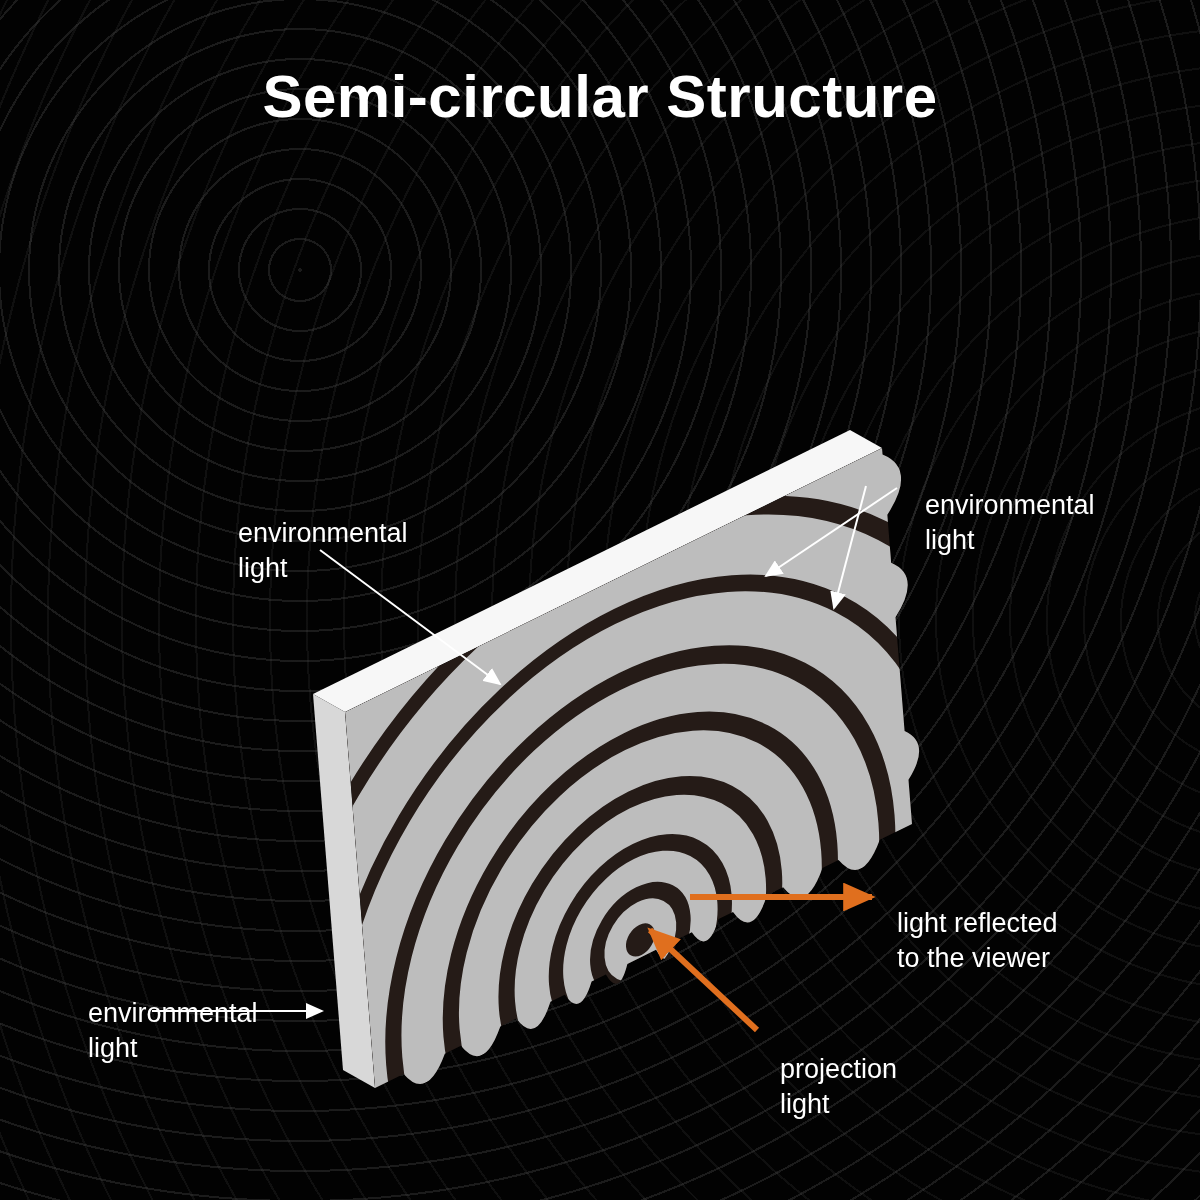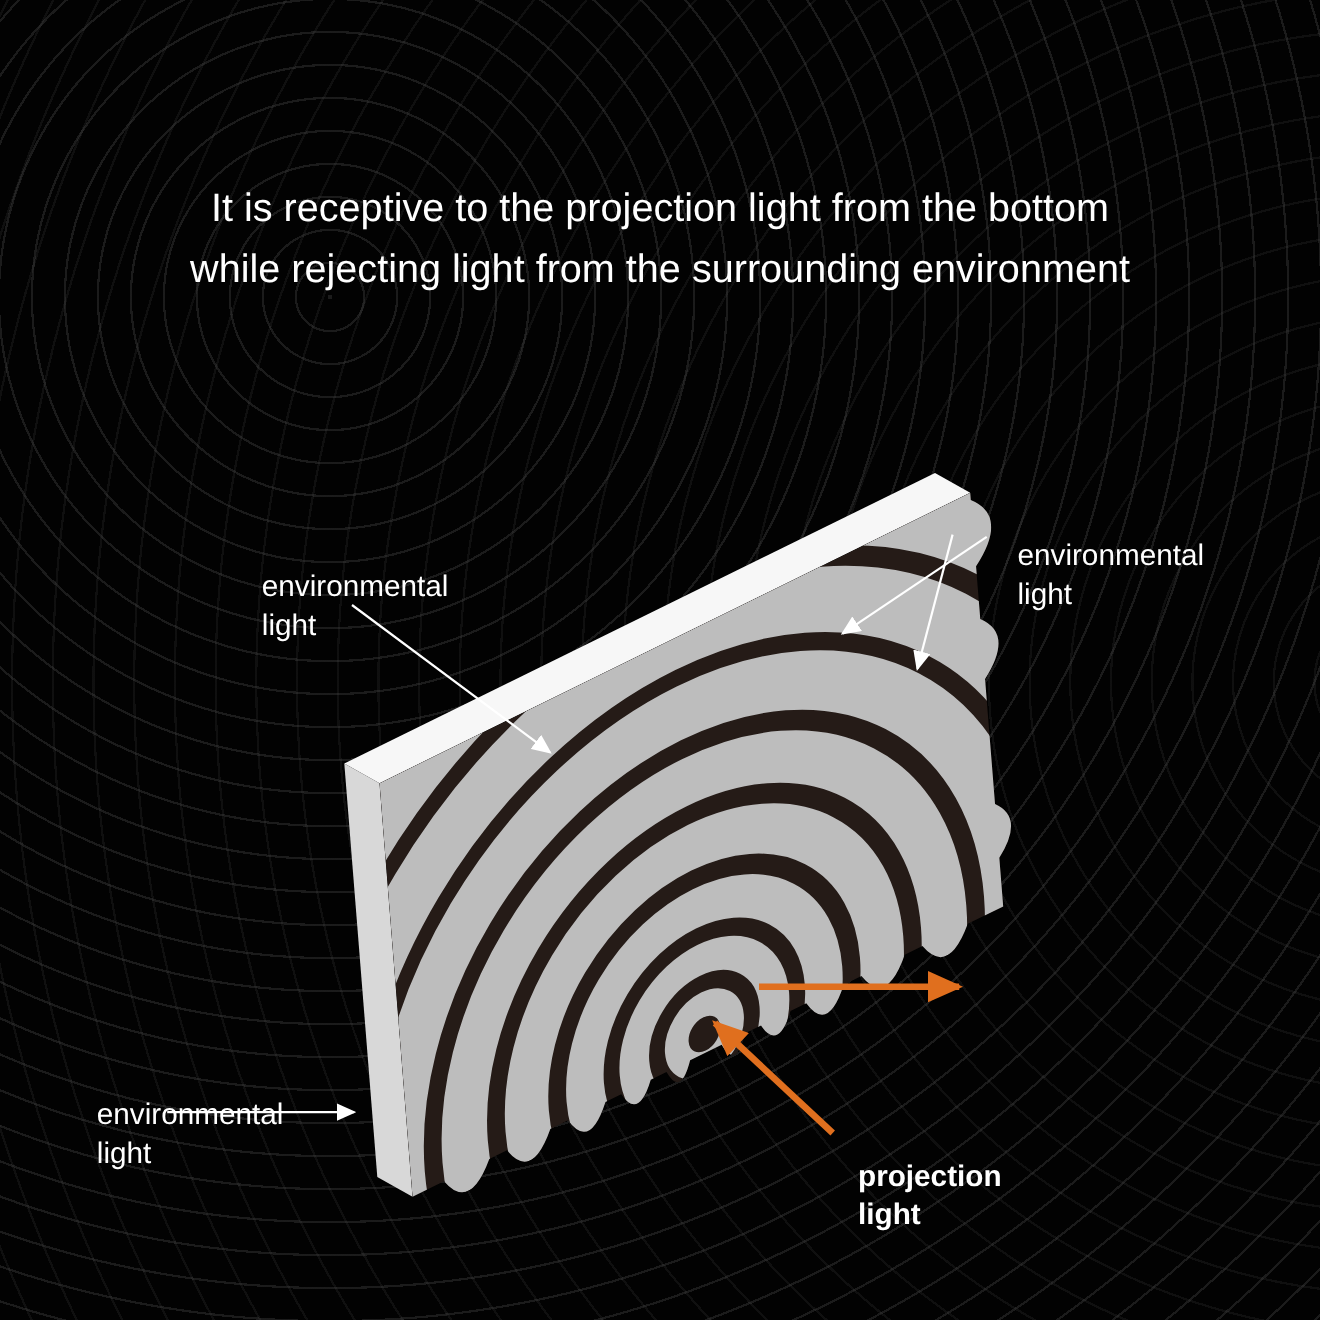--- a/index.html
+++ b/index.html
@@ -23,24 +23,21 @@
   .illustration{position:absolute;left:0;top:0;}
   .warrow{stroke:#ffffff;stroke-width:2;fill:none;}
   .oarrow{stroke:#e06f1e;stroke-width:6;fill:none;}
   .ring{fill:none;}
 </style>
 </head>
 <body>
 
 <div class="page">
 
-  <div class="subtitle">
-    <div>It is receptive to the projection light from the bottom</div>
-    <div>while rejecting light from the surrounding environment</div>
-  </div>
+  <div class="title">Semi-circular Structure</div>
 
   <svg class="illustration" width="1200" height="1200" viewBox="0 0 1200 1200">
     <defs>
       <marker id="arrow-white" markerWidth="9" markerHeight="8" refX="8" refY="4" orient="auto">
         <path d="M0,0 L9,4 L0,8 Z" fill="#ffffff"></path>
       </marker>
       <marker id="arrow-orange" markerWidth="5.4" markerHeight="4.8" refX="4.8" refY="2.4" orient="auto">
         <path d="M0,0 L5.4,2.4 L0,4.8 Z" fill="#e06f1e"></path>
       </marker>
     </defs>
@@ -85,22 +82,26 @@
   <div class="label" style="left:238px;top:484px;">
     <div>environmental</div>
     <div>light</div>
   </div>
 
   <div class="label" style="left:925px;top:456px;">
     <div>environmental</div>
     <div>light</div>
   </div>
 
+  <div class="label" style="left:897px;top:874px;">
+    <div>light reflected</div>
+    <div>to the viewer</div>
+  </div>
 
-  <div class="label" style="left:780px;top:1020px;font-weight:bold;">
+  <div class="label" style="left:780px;top:1020px;">
     <div>projection</div>
     <div>light</div>
   </div>
 
   <div class="label" style="left:88px;top:964px;">
     <div>environmental</div>
     <div>light</div>
   </div>
 
 </div>

